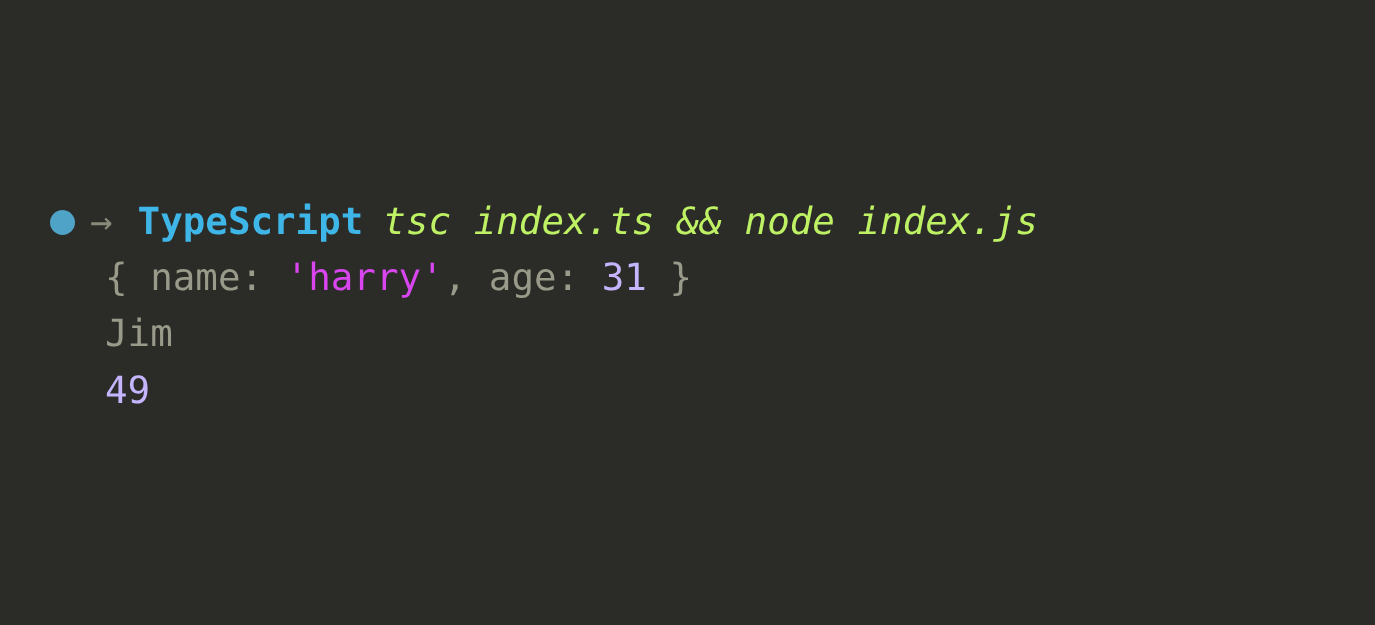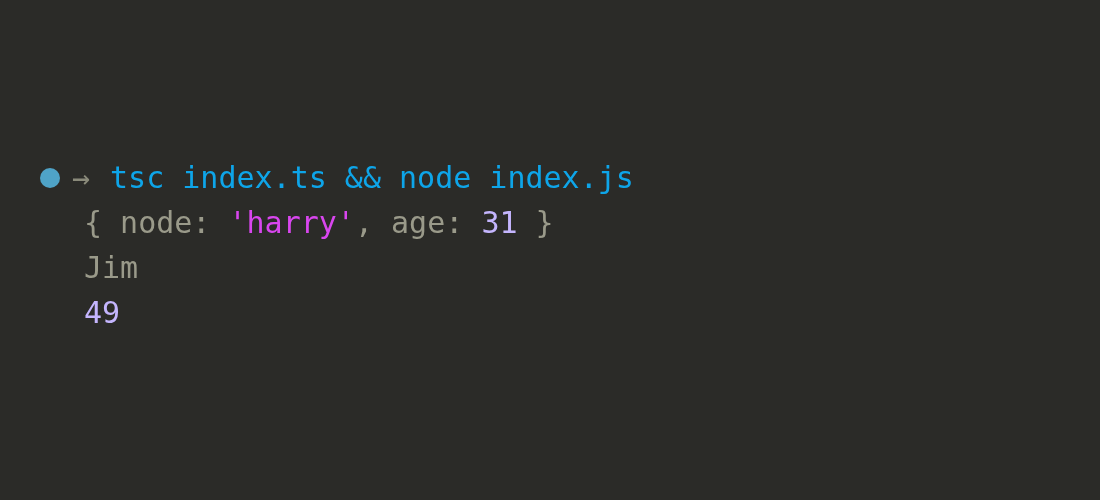--- a/index.html
+++ b/index.html
@@ -34,45 +34,47 @@
     .arrow {
       color: #8a8a7a;
       margin-right: 20px;
     }
     .cwd {
       color: #3fb6e8;
       font-weight: bold;
       margin-right: 16px;
     }
     .cmd {
-      color: #0ea5e9;
+      color: #bef264;
+      font-style: italic;
     }
     .output-line {
       color: #9a9a8a;
       line-height: 1.5;
       padding-left: 44px;
       white-space: nowrap;
     }
     .str {
       color: #d946ef;
     }
     .num {
       color: #c4b5fd;
     }
   </style>
 </head>
 <body>
 
 <div class="terminal-line">
   <div class="dot"></div>
   <span class="arrow">→</span>
+  <span class="cwd">TypeScript</span>
   <span class="cmd">tsc index.ts &amp;&amp; node index.js</span>
 </div>
 
 <div class="output-line">
-  <span>{ node: </span><span class="str">'harry'</span><span>, age: </span><span class="num">31</span><span> }</span>
+  <span>{ name: </span><span class="str">'harry'</span><span>, age: </span><span class="num">31</span><span> }</span>
 </div>
 
 <div class="output-line">Jim</div>
 
 <div class="output-line">
   <span class="num">49</span>
 </div>
 
 </body></html>

